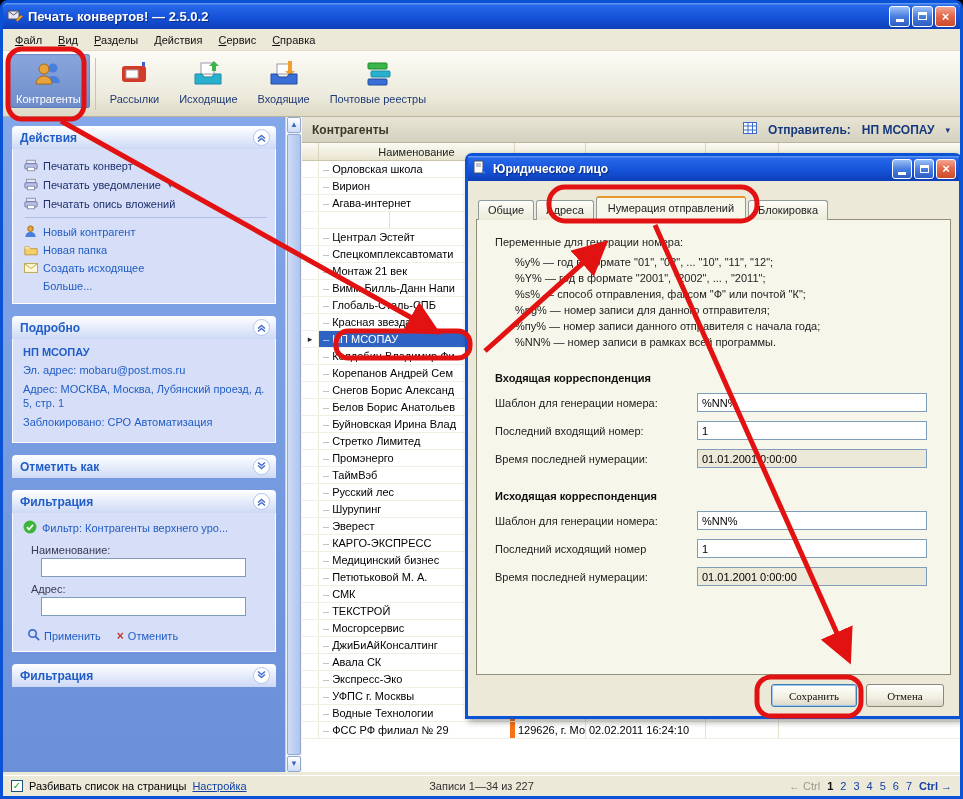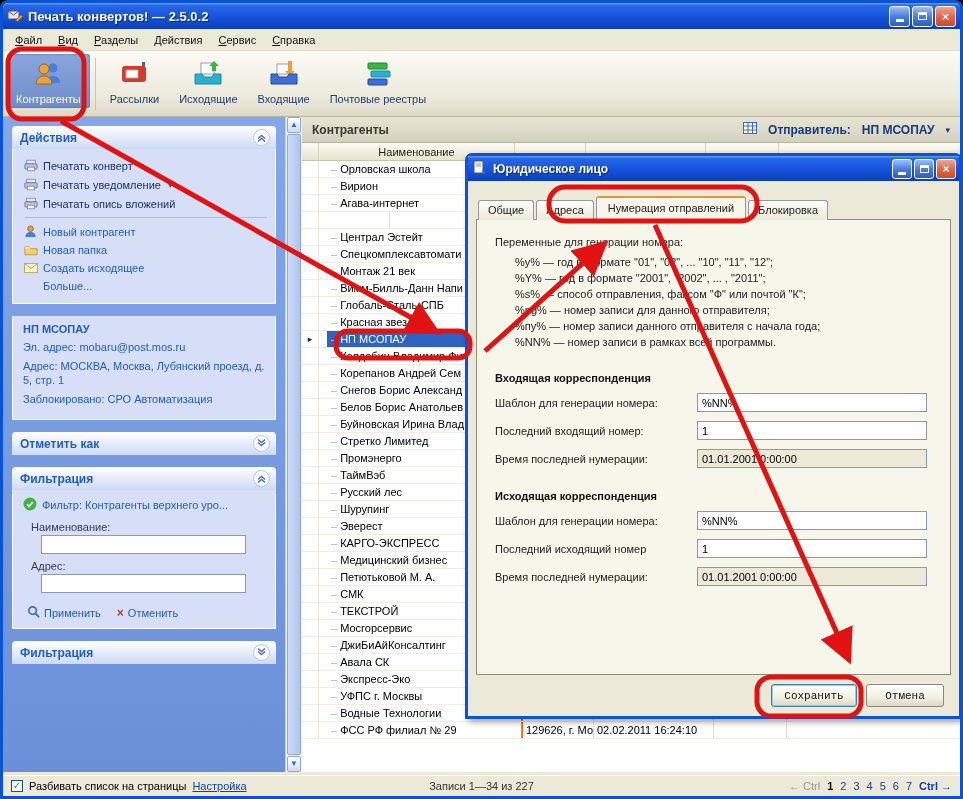--- a/index.html
+++ b/index.html
@@ -75,21 +75,21 @@
   .sender .dd { font-size:9px; }
 
   .thead { position:absolute; left:299px; right:0; top:140px; height:18px; display:flex;
     background:linear-gradient(180deg,#fcfbf4,#e8e4cf); border-bottom:1px solid #cac6ad; }
   .thead .hc { border-right:1px solid #d8d4bd; display:flex; align-items:center; justify-content:center; color:#222; }
   .h0 { width:17px; } .h1 { width:196px; } .h2 { width:71px; } .h3 { width:120px; } .h4 { width:73px; } .hf { flex:1; border-right:none !important; }
 
   .tbody { position:absolute; left:299px; right:0; top:158px; bottom:24px; background:#fff; overflow:hidden; }
   .trow { display:flex; height:17px; line-height:16px; border-bottom:1px solid #f1efe4; }
   .c0 { width:17px; border-right:1px solid #eceadb; text-align:center; font-size:9px; color:#222; }
-  .c1 { width:196px; border-right:2px solid #f97316; padding-left:2px; white-space:nowrap; overflow:hidden;margin-left:8px; }
+  .c1 { width:196px; border-right:5px solid #f97316; padding-left:2px; white-space:nowrap; overflow:hidden; }
   .c2 { width:71px; border-right:1px solid #e4e0cc; padding-left:3px; white-space:nowrap; overflow:hidden; }
   .c3 { width:120px; border-right:1px solid #e4e0cc; padding-left:3px; white-space:nowrap; overflow:hidden; }
   .c4 { width:73px; border-right:1px solid #e4e0cc; }
   .tree { color:#b0b0b0; margin:0 3px 0 2px; }
   .trow.selected .c1 { background:#2e63c4; color:#fff; }
   .trow.selected .tree { color:#cfe0ff; }
 
   
   .dialog { position:absolute; left:462px; top:150px; width:497px; height:566px; z-index:10;
     border:3px solid #0a52d6; border-radius:7px 7px 0 0; background:#ece9d8; box-shadow:3px 3px 6px rgba(0,0,0,.35); }
@@ -104,21 +104,21 @@
   .tab.active { background:#f7f6ea; border-top:2px solid #e5972d; padding:4px 11px 6px; top:1px; font-weight:normal; }
   .tabpanel { position:relative; border:1px solid #908f7a; background:#f7f6ea; height:456px; padding:10px 14px; }
   .vars-title { margin:6px 0 6px 4px; color:#222; }
   .varline { margin-left:24px; line-height:16px; color:#222; white-space:nowrap; }
   .grp { font-weight:bold; margin:22px 0 2px 4px; color:#111; }
   .frow { display:flex; align-items:center; margin:9px 0 0 4px; }
   .frow .flabel { width:202px; color:#222; }
   .frow input { width:230px; height:19px; border:1px solid #7f9db9; background:#fff; font-family:inherit; font-size:11px; padding:1px 4px; }
   .frow input.ro { background:#ece9d8; }
   .dlg-btns { position:absolute; bottom:9px; left:0; right:15px; display:flex; justify-content:flex-end; gap:9px; }
-  .btn { height:23px; font-family:Liberation Mono, monospace; font-size:11px; color:#111;
+  .btn { height:23px; font-family:Liberation Serif, serif; font-size:11px; color:#111;
     background:linear-gradient(180deg,#fefefc,#f2f0e1 60%,#dcd8c8); border:1px solid #8a867a; border-radius:3px; }
   .btn.default { width:86px; border-color:#3c7fb1; box-shadow:0 0 0 1px #9ec5f0 inset; }
   .btn.plain { width:78px; }
 
   
   .statusbar { position:absolute; left:0; right:0; bottom:0; height:21px; background:#ece9d8; border-top:1px solid #fff;
     display:flex; align-items:center; padding:0 8px; z-index:20; }
   .sb-left { display:flex; align-items:center; gap:6px; }
   .cb { width:12px; height:12px; border:1px solid #1c5180; background:#fff; color:#21a121; font-size:10px; line-height:10px; text-align:center; }
   .sb-link { color:#1441a5; text-decoration:underline; }
@@ -285,20 +285,30 @@
             </span>
           <span>Создать исходящее</span>
         </div>
         <div class="act link" style="padding-left:20px;">
           <span>Больше...</span>
         </div>
       </div>
     </div>
 
     <div class="panel">
+      <div class="panel-h">
+        <span>Подробно</span>
+        <span class="chev">
+          <svg width="17" height="17" viewBox="0 0 17 17">
+              <circle cx="8.5" cy="8.5" r="8" fill="#fff" stroke="#b0c4f0"></circle>
+              <path d="M5 9.5l3.5-3L12 9.5" stroke="#4a72c8" stroke-width="1.6" fill="none"></path>
+              <path d="M5 12.5l3.5-3 3.5 3" stroke="#4a72c8" stroke-width="1.6" fill="none"></path>
+            </svg>
+        </span>
+      </div>
       <div class="panel-b">
         <div class="det-name">НП МСОПАУ</div>
         <div class="det-line">Эл. адрес: mobaru@post.mos.ru</div>
         <div class="det-line">Адрес: МОСКВА, Москва, Лубянский проезд, д. 5, стр. 1</div>
         <div class="det-line">Заблокировано: СРО Автоматизация</div>
       </div>
     </div>
 
     <div class="panel">
       <div class="panel-h">

